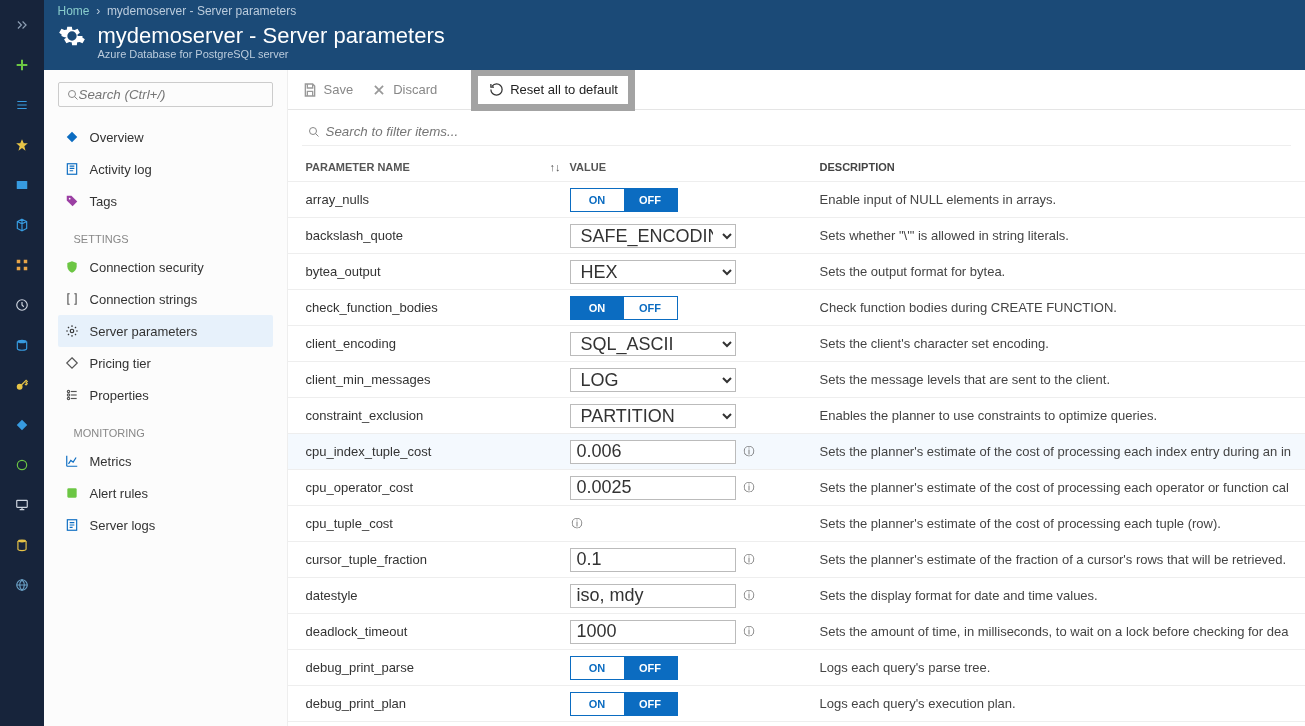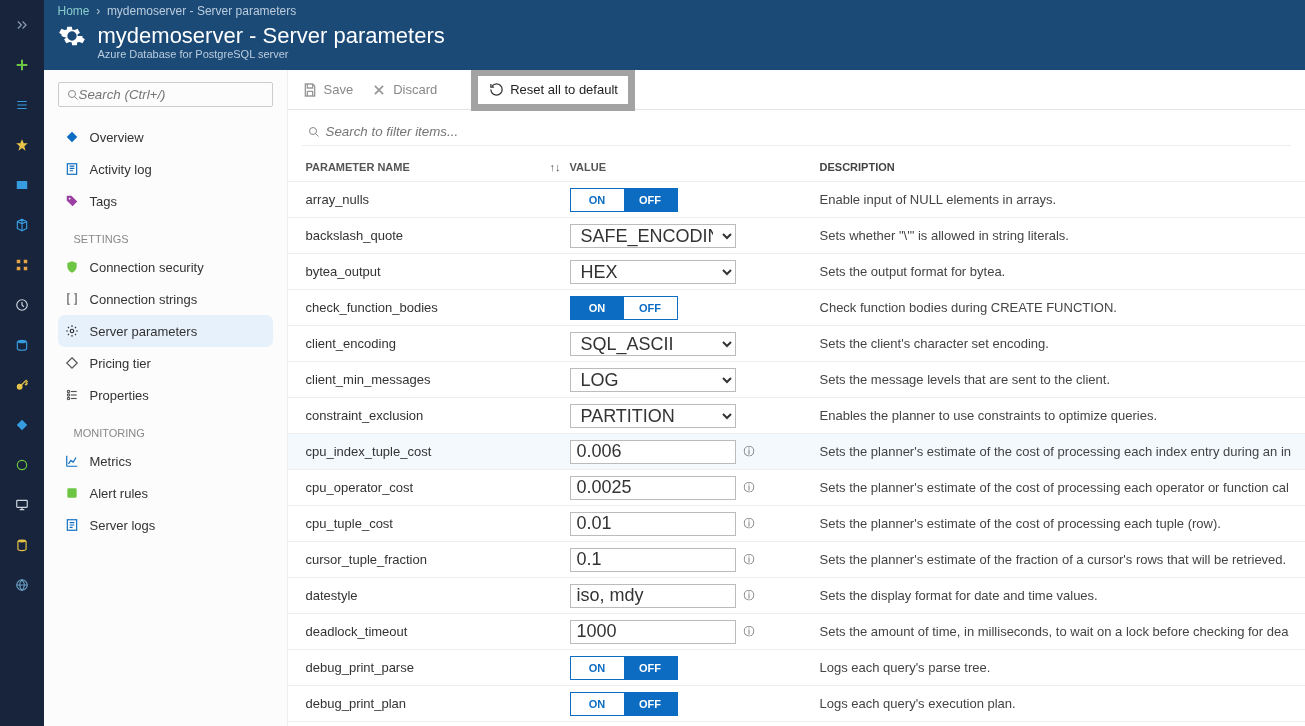--- a/index.html
+++ b/index.html
@@ -17,21 +17,21 @@
   .gear { width: 28px; height: 28px; }
   .title { font-size: 22px; font-weight: 300; }
   .subtitle { font-size: 11px; color: #bcd; margin-left: 40px; margin-top: -2px; }
 
   .body { flex: 1; display: flex; overflow: hidden; }
 
   .sidebar { width: 244px; border-right: 1px solid #eee; background: #fcfcfc; display: flex; flex-direction: column; padding: 12px 14px; }
   .searchbox { display: flex; align-items: center; border: 1px solid #ccc; border-radius: 2px; padding: 4px 8px; margin-bottom: 14px; }
   .searchbox input { border: none; outline: none; flex: 1; font-style: italic; color: #777; background: transparent; }
   .nav-item { display: flex; align-items: flex-end; gap: 10px; padding: 8px 6px; cursor: pointer; border-radius: 2px; }
-  .nav-item.selected { background: #e7f1fb; border-radius: 7px; }
+  .nav-item.selected { background: #e7f1fb; }
   .nav-item .ico { width: 16px; height: 16px; display: inline-flex; align-items: center; justify-content: center; }
   .section-label { font-size: 11px; text-transform: uppercase; color: #888; margin: 16px 0 6px 16px; }
 
   .content { flex: 1; display: flex; flex-direction: column; overflow: hidden; }
   .toolbar { height: 40px; border-bottom: 1px solid #e5e5e5; display: flex; align-items: center; gap: 18px; padding: 0 14px; }
   .tool-btn { display: flex; align-items: center; gap: 6px; color: #888; cursor: pointer; }
   .tool-btn .ico { width: 16px; height: 16px; display: inline-flex; align-items: center; justify-content: center; }
   .tool-btn.highlight { color: #222; border: 7px solid #a3a3a3; padding: 6px 10px; margin: -6px 16px; }
   .filter { margin: 14px 14px 6px 14px; display: flex; align-items: center; gap: 6px; border-bottom: 1px solid #eee; padding: 0 6px 6px 6px; }
   .filter input { border: none; outline: none; flex: 1; font-style: italic; color: #888; }
@@ -399,21 +399,20 @@
                 <div class="col-value">
                   <input class="val" value="0.0025" style="">
                   <span class="info" title="info">ⓘ</span>
                 </div>
                 <div class="col-desc">Sets the planner's estimate of the cost of processing each operator or function cal</div>
               </div>
               <div class="row">
                 <div class="col-name">cpu_tuple_cost</div>
                 <div class="col-sort"></div>
                 <div class="col-value">
-                  <input class="val" value="0.01" style="">
                   <span class="info" title="info">ⓘ</span>
                 </div>
                 <div class="col-desc">Sets the planner's estimate of the cost of processing each tuple (row).</div>
               </div>
               <div class="row">
                 <div class="col-name">cursor_tuple_fraction</div>
                 <div class="col-sort"></div>
                 <div class="col-value">
                   <input class="val" value="0.1" style="">
                   <span class="info" title="info">ⓘ</span>

